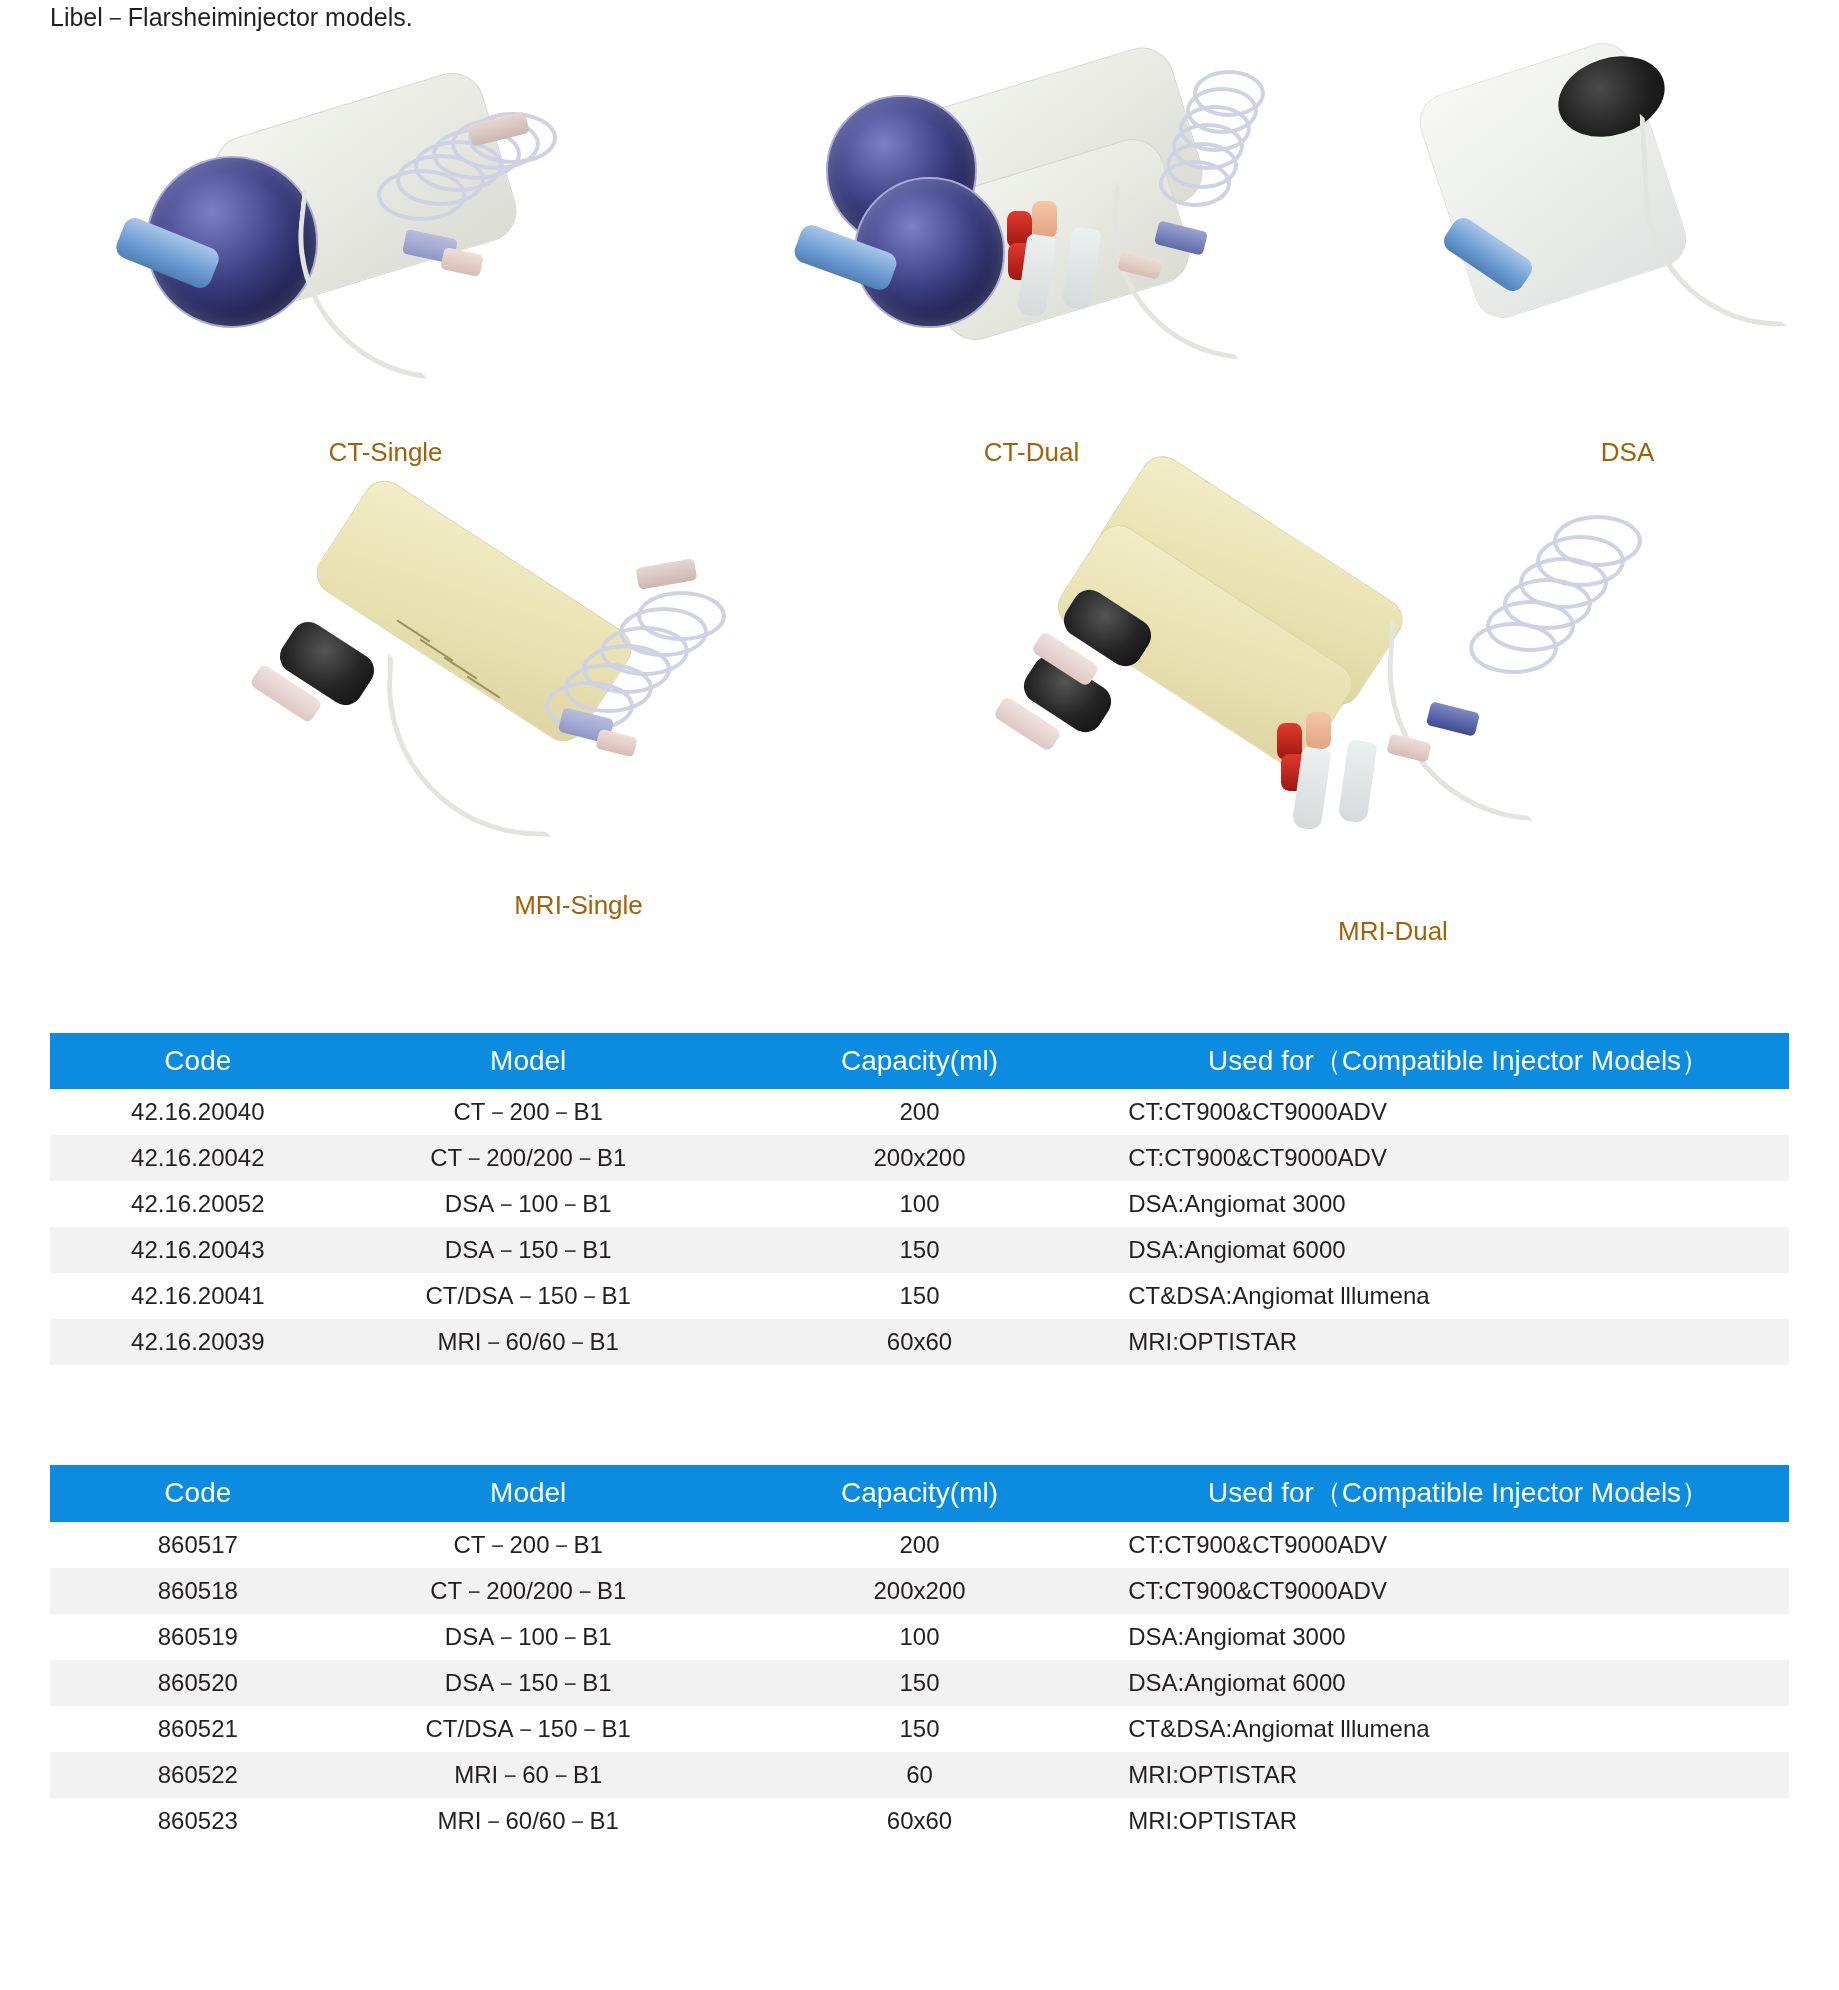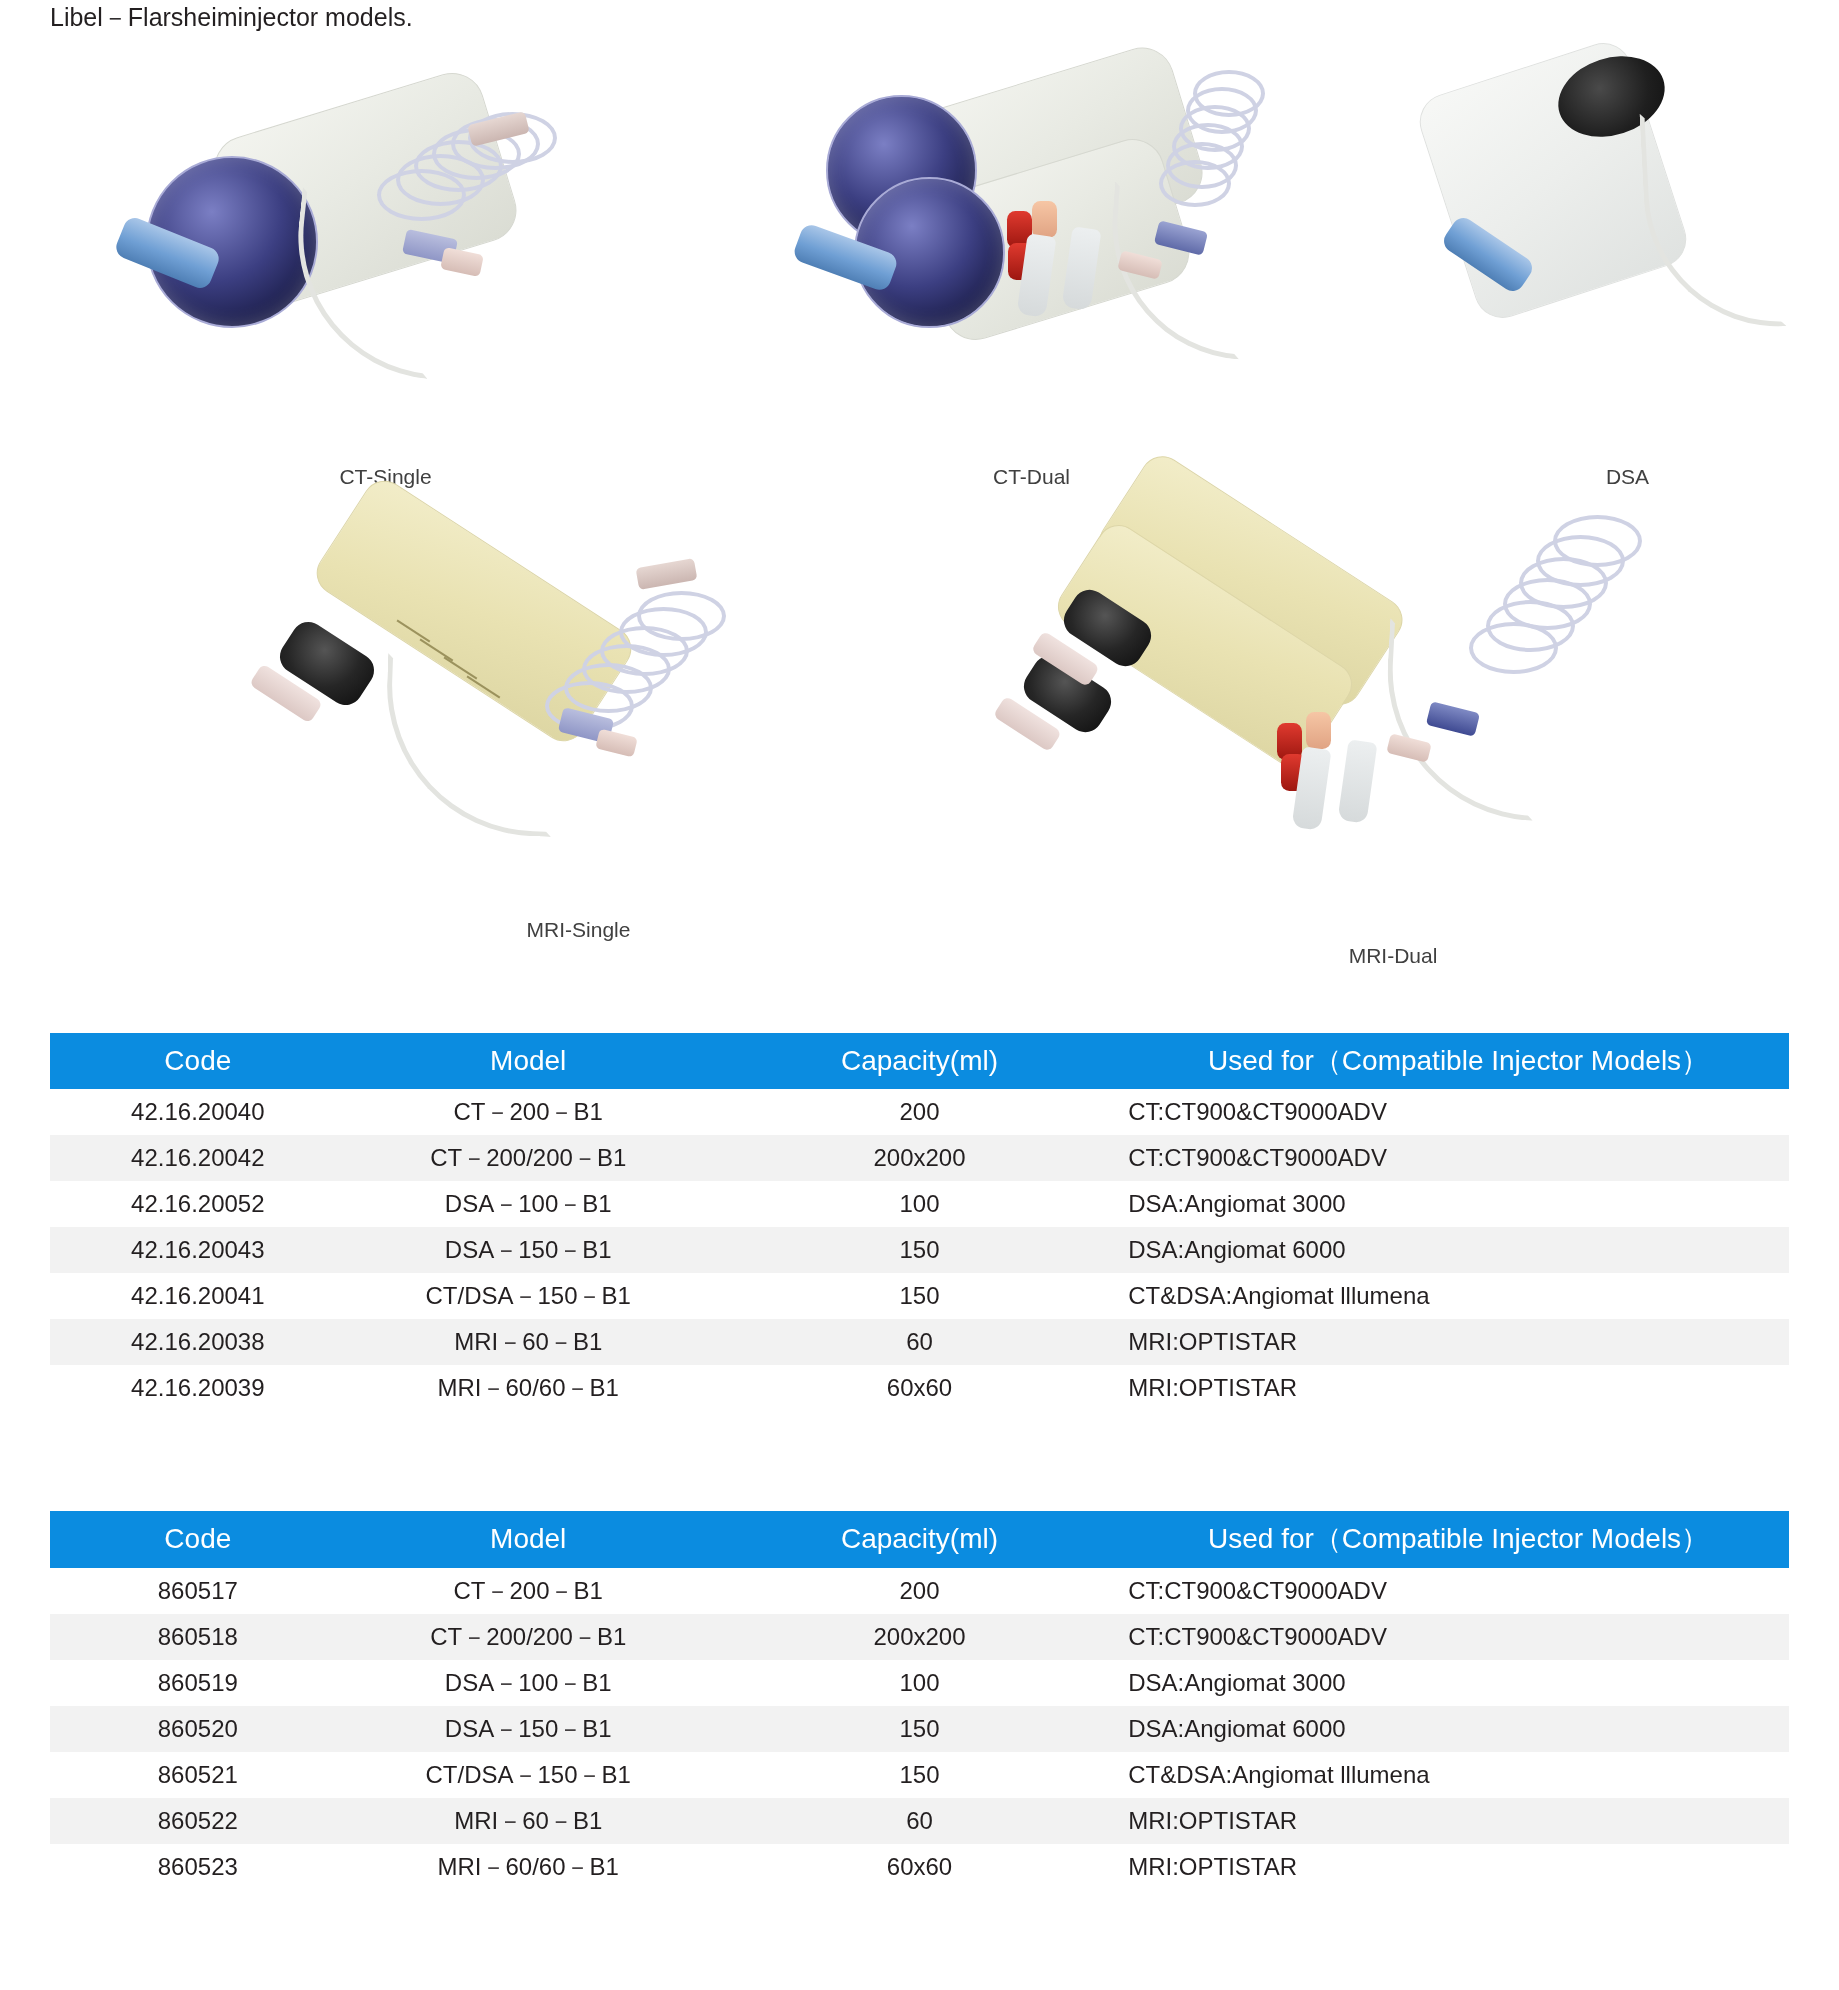--- a/index.html
+++ b/index.html
@@ -43,25 +43,24 @@
   
   .figures-row {
     position: relative;
     width: 100%;
   }
   .fig {
     position: absolute;
   }
   .fig-caption {
     position: absolute;
-    font-size: 21px;
-    color: #404040;
+    font-size: 26px;
+    color: #a16207;
     text-align: center;
     white-space: nowrap;
-    margin-top: 28px;
   }
 
   
   .barrel-ct {
     position: absolute;
     border-radius: 32px;
     background: linear-gradient(160deg, #f3f4ef 0%, #e8eae3 45%, #dadcd3 100%);
     border: 1.7px solid #d6d8d0;
   }
   .barrel-mri {
@@ -340,26 +339,20 @@
           <td class="c-cap">150</td>
           <td class="c-used">DSA:Angiomat 6000</td>
         </tr>
         <tr>
           <td class="c-code">42.16.20041</td>
           <td class="c-model">CT/DSA－150－B1</td>
           <td class="c-cap">150</td>
           <td class="c-used">CT&amp;DSA:Angiomat lllumena</td>
         </tr>
         <tr>
-          <td class="c-code">42.16.20038</td>
-          <td class="c-model">MRI－60－B1</td>
-          <td class="c-cap">60</td>
-          <td class="c-used">MRI:OPTISTAR</td>
-        </tr>
-        <tr>
           <td class="c-code">42.16.20039</td>
           <td class="c-model">MRI－60/60－B1</td>
           <td class="c-cap">60x60</td>
           <td class="c-used">MRI:OPTISTAR</td>
         </tr>
         <tr class="tail-row">
           <td></td>
             <td></td>
             <td></td>
             <td></td>

